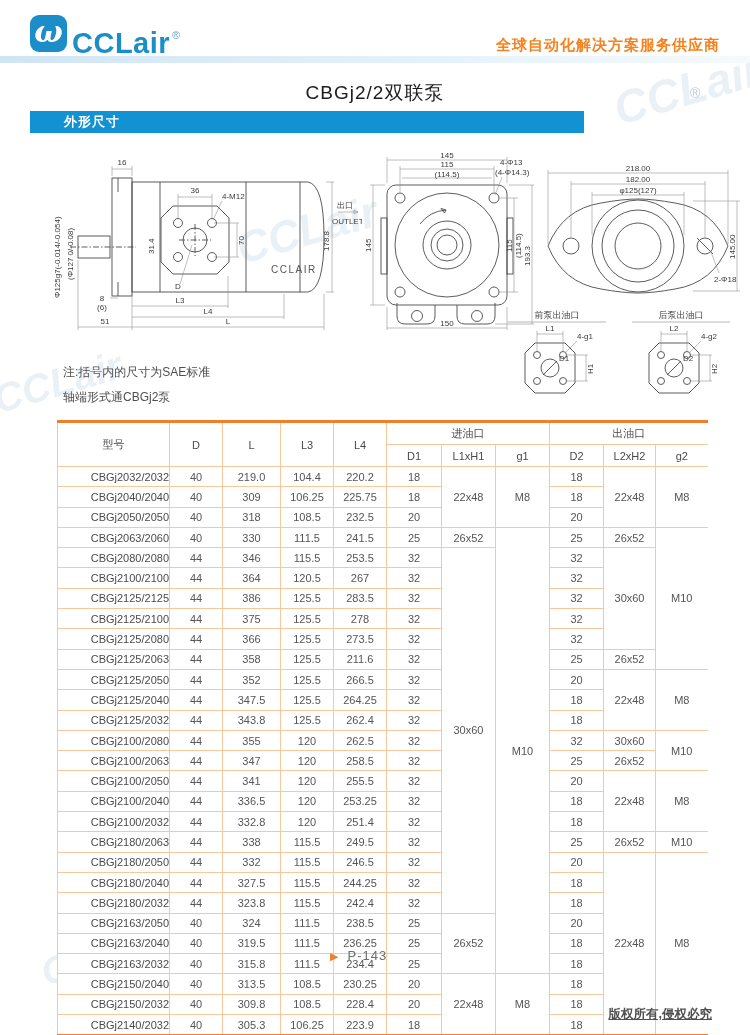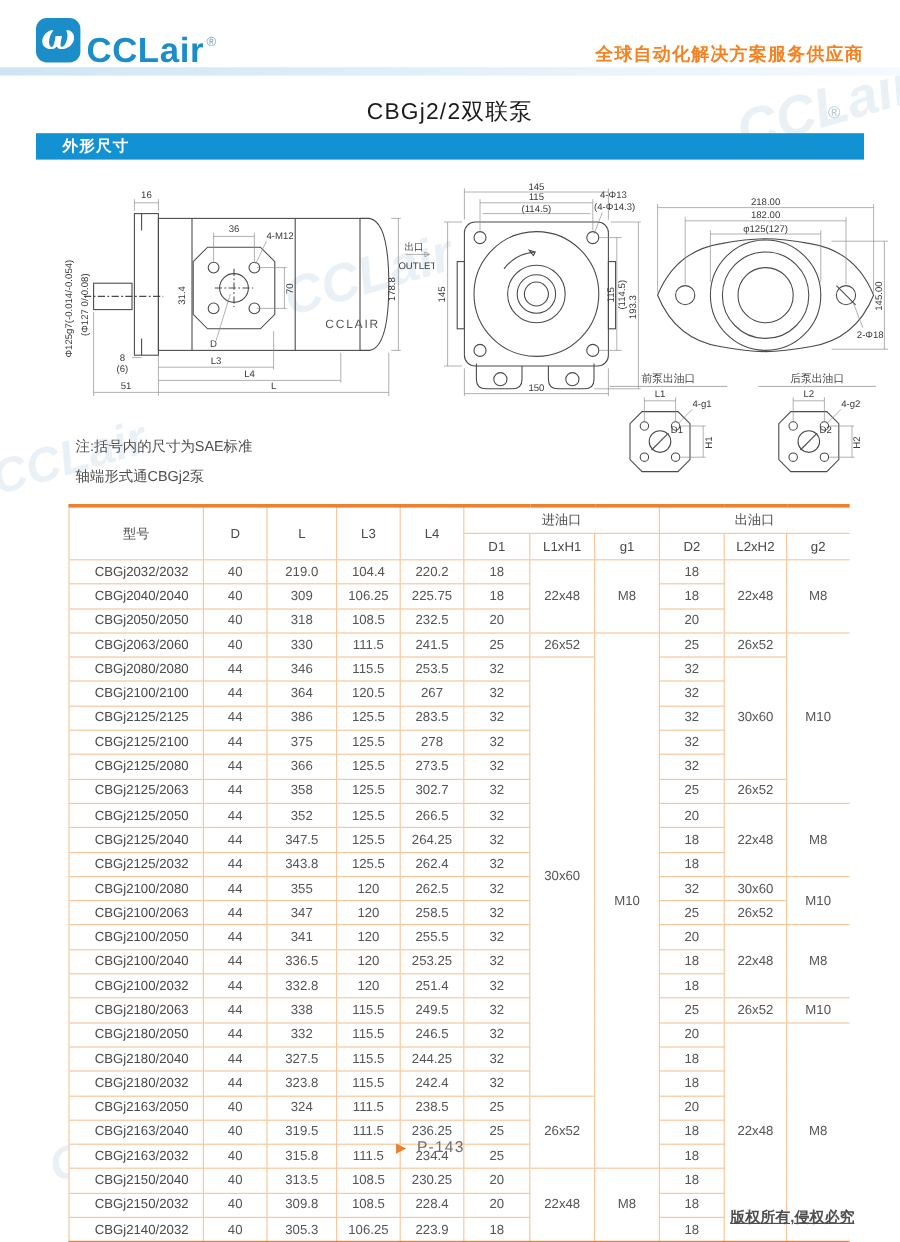--- a/index.html
+++ b/index.html
@@ -10,43 +10,43 @@
   .logo-icon{width:37px;height:37px;background:#1b8ec9;border-radius:9px;color:#fff;
              font-family:"DejaVu Serif",serif;font-style:italic;font-weight:bold;
              font-size:30px;line-height:34px;text-align:center;}
   .logo-word{color:#1b8ec9;font-size:29px;font-weight:bold;margin-left:5px;line-height:40px;letter-spacing:0.5px;text-align:right;}
   .logo-reg{color:#6fa7c4;font-size:11px;vertical-align:14px;margin-left:2px;font-weight:normal;}
   .slogan{position:absolute;right:30px;top:36px;color:#f58220;font-weight:bold;font-size:15px;letter-spacing:1px;}
   .band{position:absolute;left:0;top:56px;width:750px;height:7px;
         background:linear-gradient(90deg,#cfe5f4 0%,#e4f1fa 55%,#f4fafd 100%);}
   .doc-title{position:absolute;left:0;top:80px;width:100%;text-align:center;
              font-size:19px;font-weight:normal;color:#1c1c1c;letter-spacing:1px;}
-  .section-bar{position:absolute;left:30px;top:111px;width:690px;height:22px;background:#1392d3;
+  .section-bar{position:absolute;left:30px;top:111px;width:554px;height:22px;background:#1392d3;
                color:#fff;font-size:13px;font-weight:bold;line-height:22px;
-               padding-left:22px;box-sizing:border-box;letter-spacing:1px;}
+               padding-left:34px;box-sizing:border-box;letter-spacing:1px;}
   .bar-reg{position:absolute;left:690px;top:85px;color:#b9c9d4;font-size:14px;}
   
   svg{position:absolute;}
   .draw line,.draw path,.draw rect,.draw circle,.draw ellipse{stroke:#4a4a4a;fill:none;stroke-width:0.9;}
   .dim line,.dim path{stroke:#8a8a8a;fill:none;stroke-width:0.55;}
   .dim text{fill:#3a3a3a;stroke:none;font-size:8px;font-family:"Liberation Sans",sans-serif;}
   .brandtxt{fill:#555;stroke:none;font-size:10px;letter-spacing:1.5px;}
   .cl{stroke-dasharray:6 2 1.5 2;stroke-width:0.45;}
   
   .notes{position:absolute;left:63px;top:360px;font-size:12px;color:#4f4f4f;}
   .notes div{line-height:25px;}
   
   .spec-table{position:absolute;left:57px;top:420px;width:650px;border-collapse:collapse;table-layout:fixed;
               font-size:11px;color:#555;background:#fff;
               border-top:3px solid #ee7f2e;border-bottom:3px solid #ee7f2e;border-left:1px solid #f7c89e;}
   .spec-table th,.spec-table td{border-right:1px solid #f7c89e;border-bottom:1px solid #f7c89e;
               text-align:center;padding:0;white-space:nowrap;overflow:hidden;font-weight:normal;}
   .spec-table th{height:21px;color:#4a4a4a;}
   .spec-table td{height:19.3px;}
-  .spec-table td.model{text-align:center;padding-left:9px;color:#4a4a4a;}
+  .spec-table td.model{text-align:right;padding-left:9px;color:#4a4a4a;}
   .spec-table .last{border-right:none;}
   
   .page-num{position:absolute;left:330px;top:948px;font-size:13px;color:#6e6e6e;letter-spacing:1px;}
   .arrow-ico{color:#ee7f2e;font-size:11px;margin-right:8px;}
   .copyright{position:absolute;right:38px;top:1006px;font-size:12.5px;font-weight:bold;color:#4f4f4f;text-decoration:underline;}
   
   .wm{position:absolute;color:rgba(125,168,200,0.16);font-weight:bold;font-style:italic;
       transform:rotate(-16deg);pointer-events:none;white-space:nowrap;}
 </style>
 </head>
@@ -413,21 +413,21 @@
           <td>125.5</td>
           <td>273.5</td>
           <td>32</td>
           <td>32</td>
         </tr>
         <tr>
           <td class="model">CBGj2125/2063</td>
           <td>44</td>
           <td>358</td>
           <td>125.5</td>
-          <td>302.7</td>
+          <td>211.6</td>
           <td>32</td>
           <td>25</td>
           <td>26x52</td>
         </tr>
         <tr>
           <td class="model">CBGj2125/2050</td>
           <td>44</td>
           <td>352</td>
           <td>125.5</td>
           <td>266.5</td>

